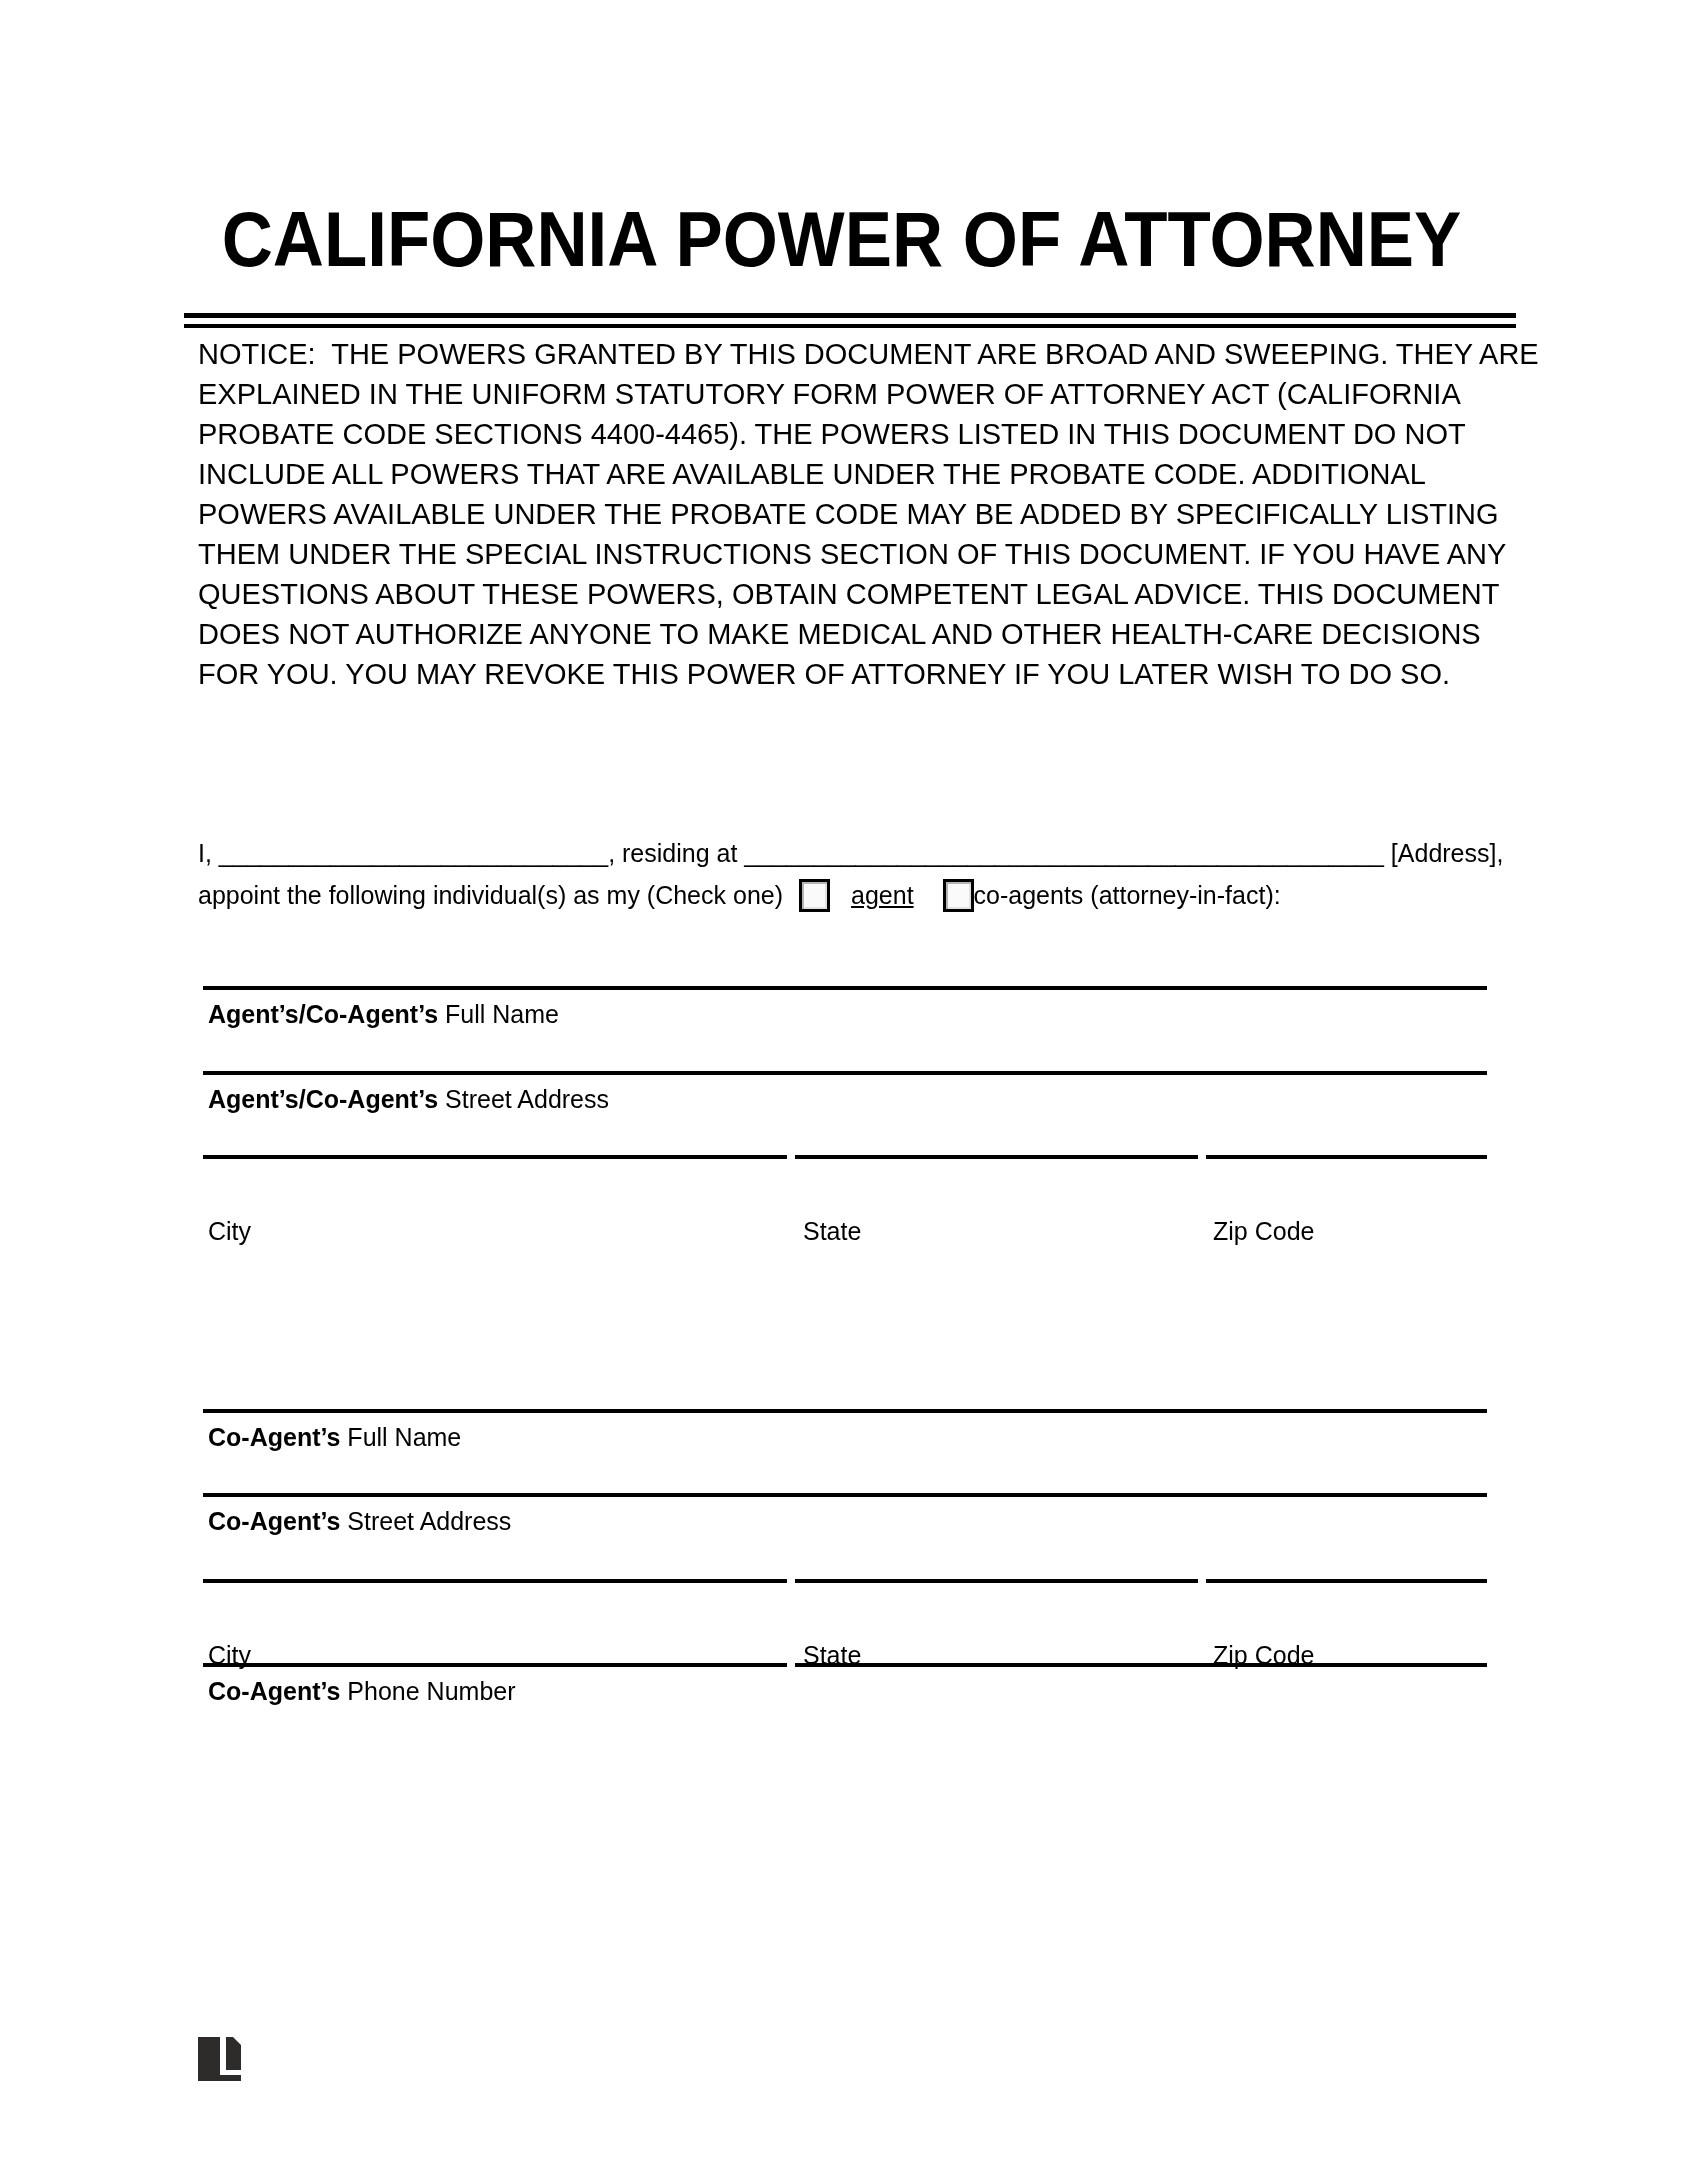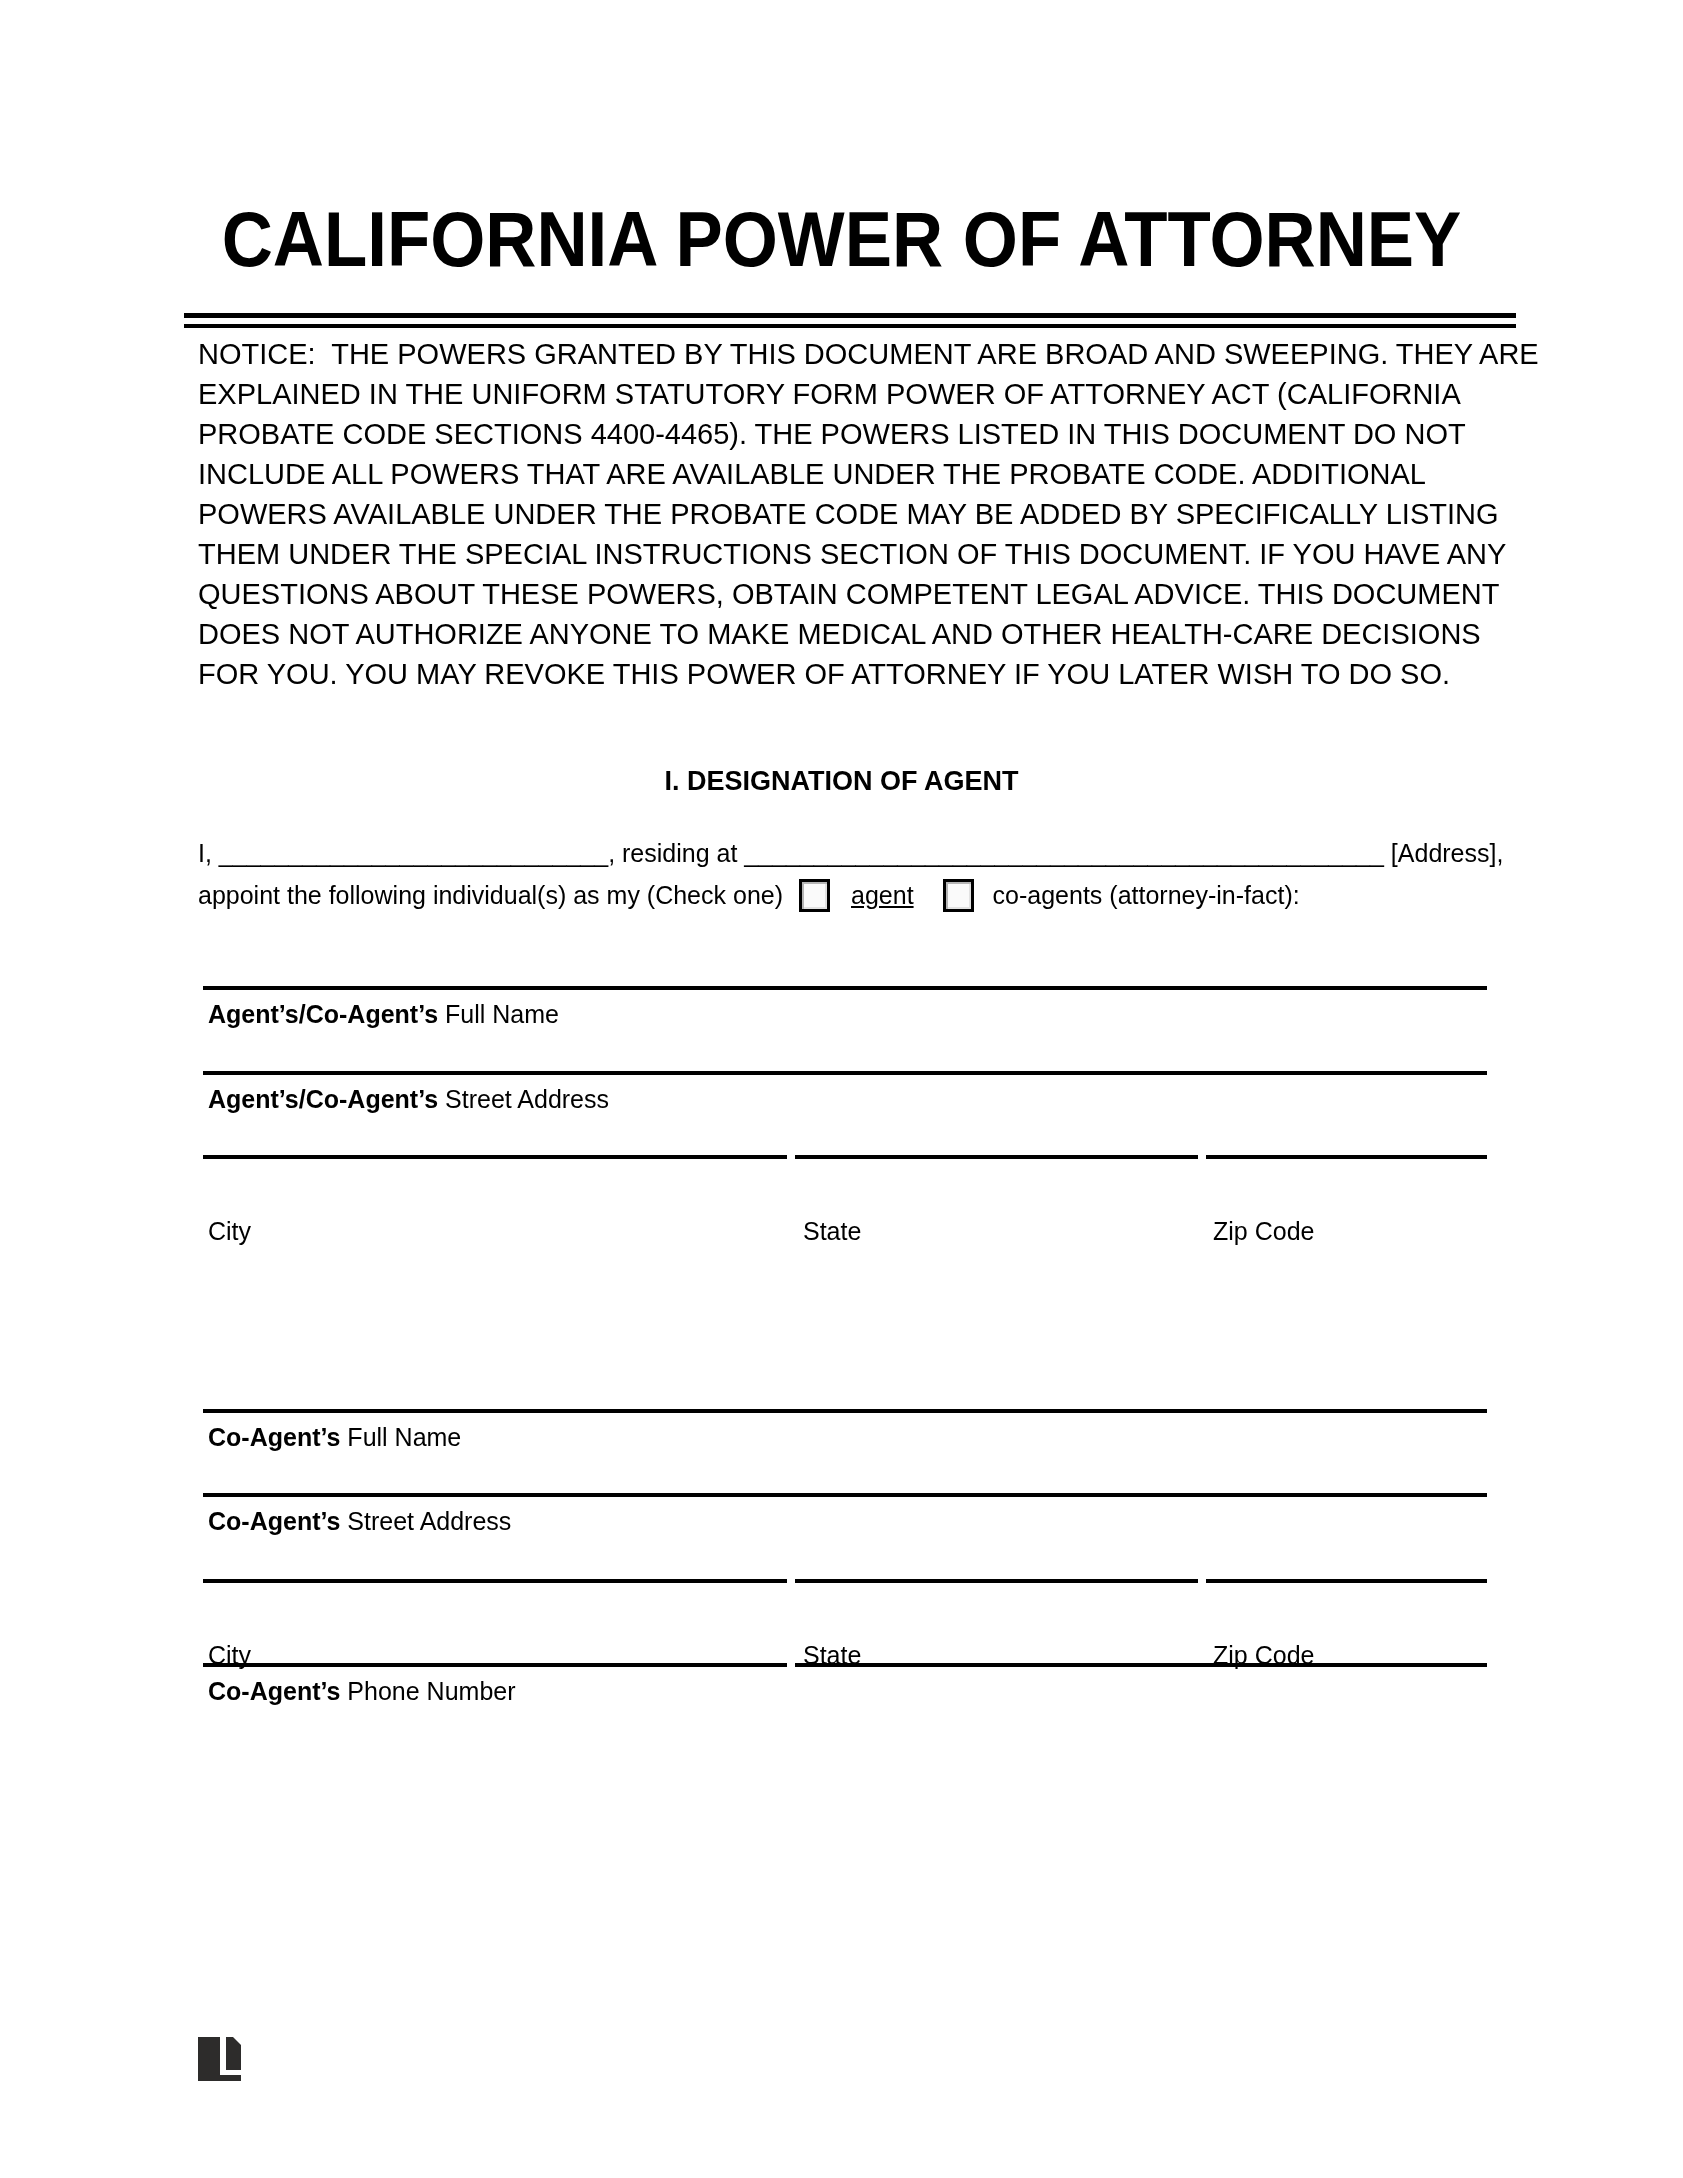--- a/index.html
+++ b/index.html
@@ -40,21 +40,21 @@
   }
   .checkbox{
     width:25px;height:27px;
     border:3px solid #000;background:#fafafa;
     box-shadow:inset 2px 2px 0 #b5b5b5, inset -2px -2px 0 #e2e2e2;
     flex:0 0 auto;
   }
   .cb1{margin-left:16px;}
   .optlabel1{margin-left:21px;text-decoration:underline;}
   .cb2{margin-left:29px;}
-  .optlabel2{margin-left:19px;}
+  .optlabel2{}
   .row{position:absolute;left:203px;width:1284px;height:69px;}
   .seg{position:absolute;top:0;height:0;border-top:4px solid #000;}
   .row-label{
     position:absolute;top:13px;left:5px;
     font-size:25px;line-height:30px;white-space:pre;
   }
   .csz-label{position:absolute;top:13px;font-size:25px;line-height:30px;margin-top:48px;}
   .logo{position:absolute;left:198px;top:2037px;width:43px;height:44px;background:#2d2c2b;}
   .logo-vgap{position:absolute;left:22px;top:0;width:6px;height:33px;background:#fff;}
   .logo-hgap{position:absolute;left:22px;top:33px;width:21px;height:5px;background:#fff;}
@@ -78,21 +78,20 @@
     <div class="nl">EXPLAINED IN THE UNIFORM STATUTORY FORM POWER OF ATTORNEY ACT (CALIFORNIA</div>
     <div class="nl">PROBATE CODE SECTIONS 4400-4465). THE POWERS LISTED IN THIS DOCUMENT DO NOT</div>
     <div class="nl">INCLUDE ALL POWERS THAT ARE AVAILABLE UNDER THE PROBATE CODE. ADDITIONAL</div>
     <div class="nl">POWERS AVAILABLE UNDER THE PROBATE CODE MAY BE ADDED BY SPECIFICALLY LISTING</div>
     <div class="nl">THEM UNDER THE SPECIAL INSTRUCTIONS SECTION OF THIS DOCUMENT. IF YOU HAVE ANY</div>
     <div class="nl">QUESTIONS ABOUT THESE POWERS, OBTAIN COMPETENT LEGAL ADVICE. THIS DOCUMENT</div>
     <div class="nl">DOES NOT AUTHORIZE ANYONE TO MAKE MEDICAL AND OTHER HEALTH-CARE DECISIONS</div>
     <div class="nl">FOR YOU. YOU MAY REVOKE THIS POWER OF ATTORNEY IF YOU LATER WISH TO DO SO.</div>
   </div>
 
-  <div class="sec-heading">I. DESIGNATION OF AGENT</div>
 
   <div class="desig"><span>I, </span><span class="blank">____________________________</span><span>, residing at </span><span class="blank">______________________________________________</span><span> [Address],</span></div>
 
   <div class="appoint">
     <span>appoint the following individual(s) as my (Check one)</span>
     <span class="checkbox cb1"></span>
     <span class="optlabel1">agent</span>
     <span class="checkbox cb2"></span>
     <span class="optlabel2">co-agents (attorney-in-fact):</span>
   </div>

